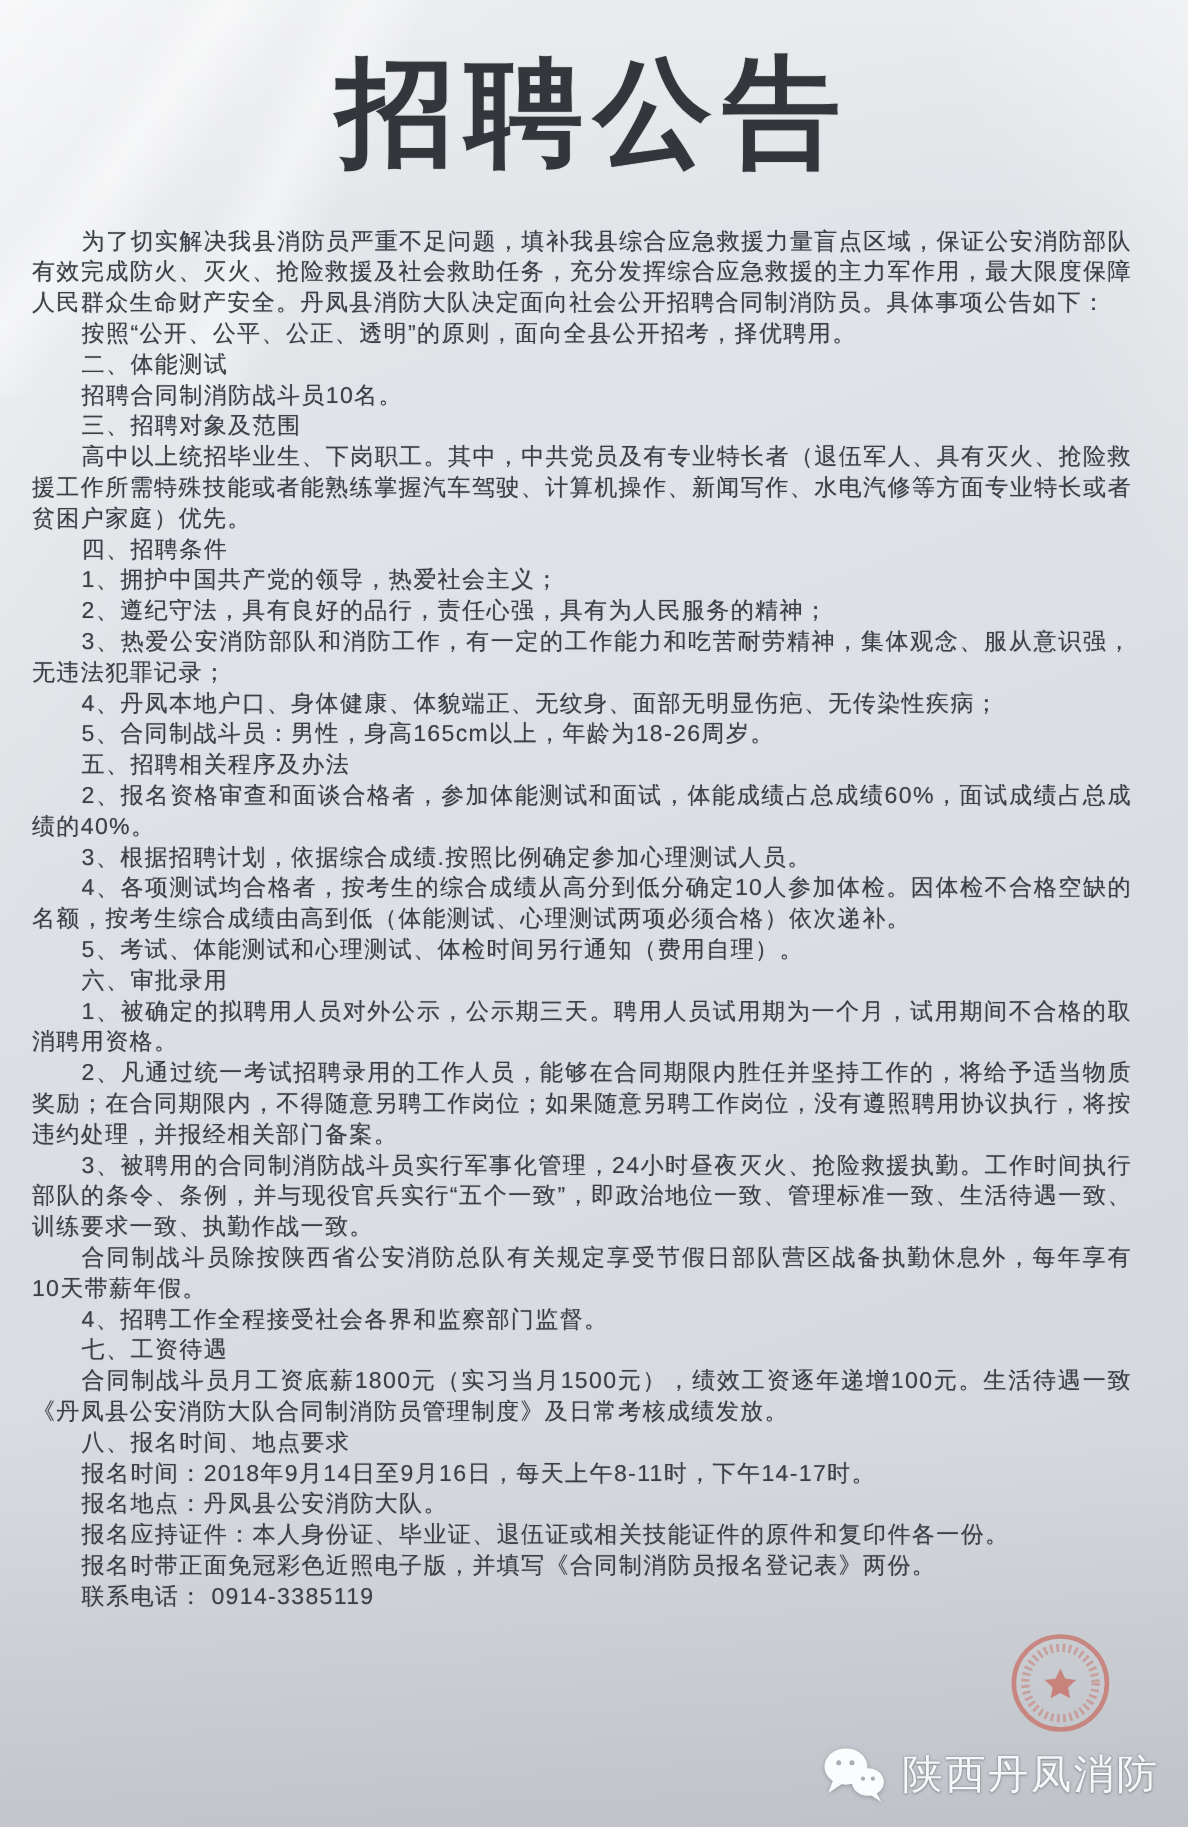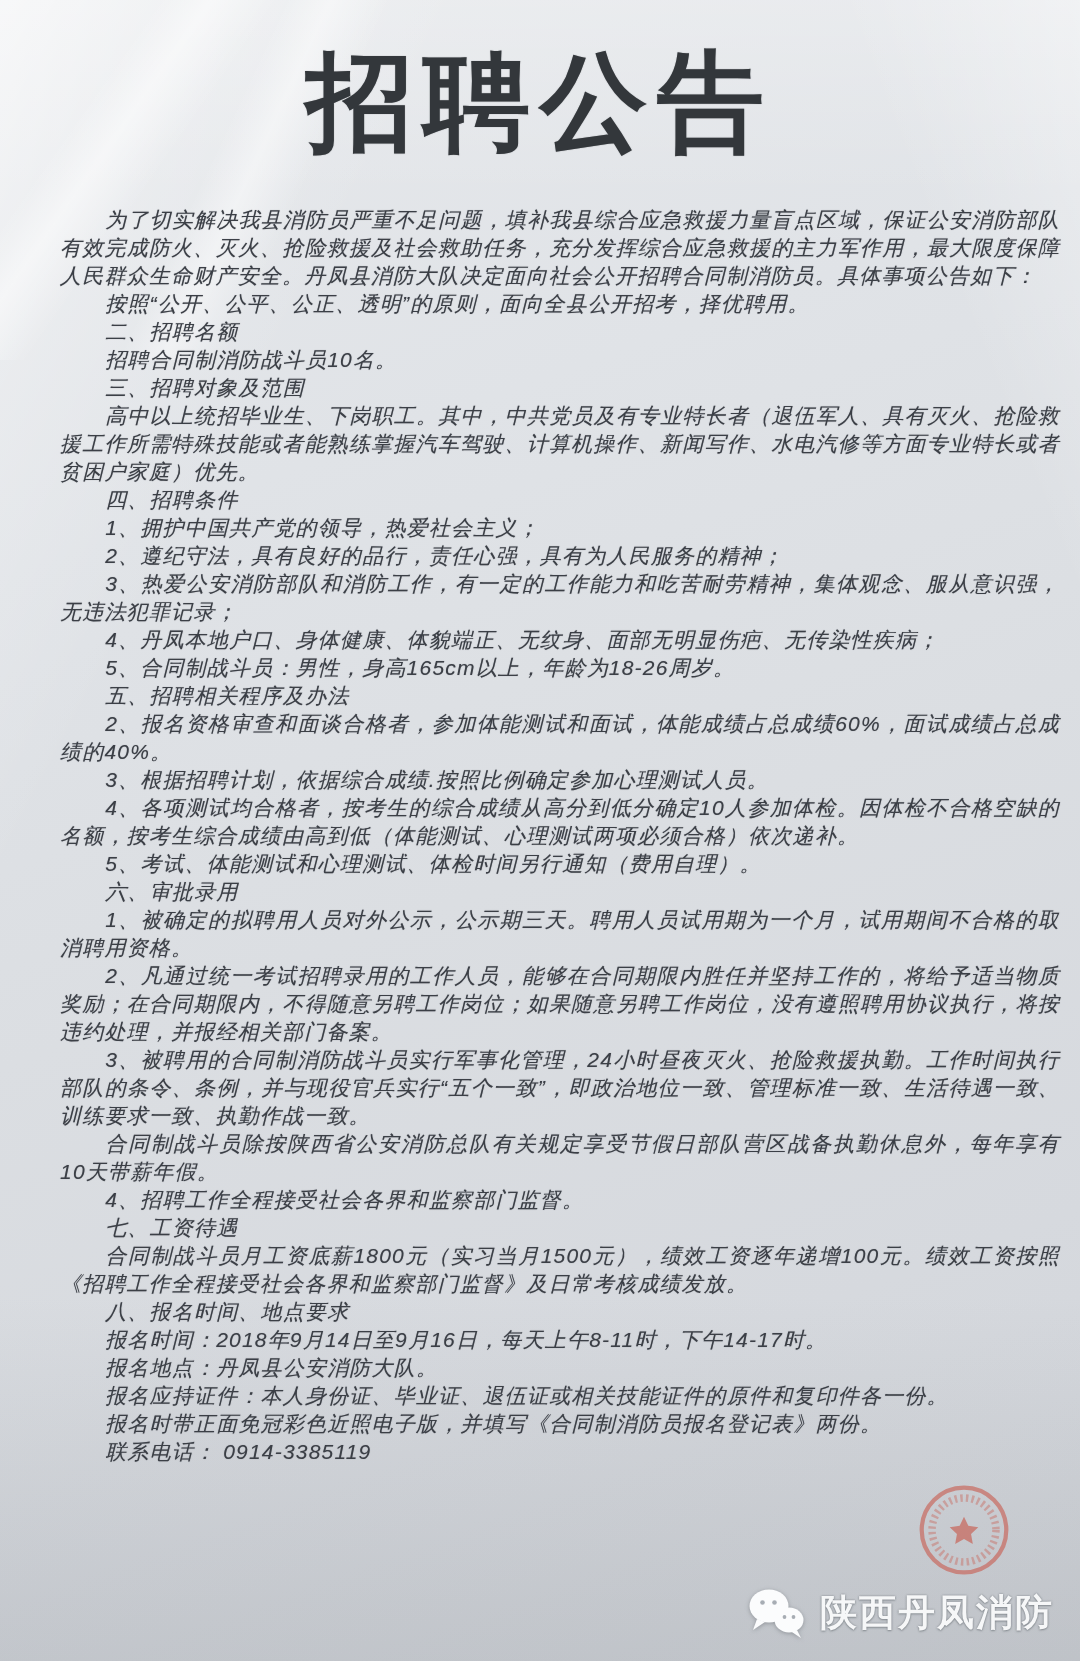--- a/index.html
+++ b/index.html
@@ -45,29 +45,28 @@
     font-size: 107px;
     line-height: 1.1;
     font-weight: 900;
     letter-spacing: 10px;
     color: var(--title-ink);
     text-shadow: 0 0 1px rgba(51,55,59,0.5);
   }
   .doc-body {
     position: absolute;
     top: 206px;
-    left: 60px;
+    left: 29px;
     width: 1000px;
     color: var(--ink);
     font-size: 21px;
     line-height: 28px;
     letter-spacing: 1.2px;
     text-align: justify;
     text-shadow: 0 0 1px rgba(59,63,70,0.45);
-    font-style: italic;
   }
   .doc-body p { margin: 0; text-indent: 2.15em; }
   .seal {
     position: absolute;
     left: 917px;
     top: 1483px;
     width: 94px;
     height: 94px;
     opacity: 0.82;
     pointer-events: none;
@@ -78,40 +77,40 @@
     right: 26px;
     display: flex;
     align-items: center;
     gap: 12px;
   }
   .watermark .wm-icon {
     filter: drop-shadow(0 1px 2px rgba(116,122,128,0.65));
   }
   .wm-label {
     font-size: 37px;
-    font-weight: 700;
+    font-weight: 400;
     letter-spacing: 2px;
     color: var(--watermark-text);
     text-shadow:
       0 0 2px rgba(108,114,120,0.85),
       0 1px 2px rgba(108,114,120,0.55);
     white-space: nowrap;
   }
 </style>
 </head>
 <body>
 
 <div class="photo">
 
   <h1 class="doc-title">招聘公告</h1>
 
   <div class="doc-body">
       <p>为了切实解决我县消防员严重不足问题，填补我县综合应急救援力量盲点区域，保证公安消防部队有效完成防火、灭火、抢险救援及社会救助任务，充分发挥综合应急救援的主力军作用，最大限度保障人民群众生命财产安全。丹凤县消防大队决定面向社会公开招聘合同制消防员。具体事项公告如下：</p>
       <p>按照“公开、公平、公正、透明”的原则，面向全县公开招考，择优聘用。</p>
-      <p>二、招聘名额</p>
+      <p>二、体能测试</p>
       <p>招聘合同制消防战斗员10名。</p>
       <p>三、招聘对象及范围</p>
       <p>高中以上统招毕业生、下岗职工。其中，中共党员及有专业特长者（退伍军人、具有灭火、抢险救援工作所需特殊技能或者能熟练掌握汽车驾驶、计算机操作、新闻写作、水电汽修等方面专业特长或者贫困户家庭）优先。</p>
       <p>四、招聘条件</p>
       <p>1、拥护中国共产党的领导，热爱社会主义；</p>
       <p>2、遵纪守法，具有良好的品行，责任心强，具有为人民服务的精神；</p>
       <p>3、热爱公安消防部队和消防工作，有一定的工作能力和吃苦耐劳精神，集体观念、服从意识强，无违法犯罪记录；</p>
       <p>4、丹凤本地户口、身体健康、体貌端正、无纹身、面部无明显伤疤、无传染性疾病；</p>
       <p>5、合同制战斗员：男性，身高165cm以上，年龄为18-26周岁。</p>
       <p>五、招聘相关程序及办法</p>
@@ -119,21 +118,21 @@
       <p>3、根据招聘计划，依据综合成绩.按照比例确定参加心理测试人员。</p>
       <p>4、各项测试均合格者，按考生的综合成绩从高分到低分确定10人参加体检。因体检不合格空缺的名额，按考生综合成绩由高到低（体能测试、心理测试两项必须合格）依次递补。</p>
       <p>5、考试、体能测试和心理测试、体检时间另行通知（费用自理）。</p>
       <p>六、审批录用</p>
       <p>1、被确定的拟聘用人员对外公示，公示期三天。聘用人员试用期为一个月，试用期间不合格的取消聘用资格。</p>
       <p>2、凡通过统一考试招聘录用的工作人员，能够在合同期限内胜任并坚持工作的，将给予适当物质奖励；在合同期限内，不得随意另聘工作岗位；如果随意另聘工作岗位，没有遵照聘用协议执行，将按违约处理，并报经相关部门备案。</p>
       <p>3、被聘用的合同制消防战斗员实行军事化管理，24小时昼夜灭火、抢险救援执勤。工作时间执行部队的条令、条例，并与现役官兵实行“五个一致”，即政治地位一致、管理标准一致、生活待遇一致、训练要求一致、执勤作战一致。</p>
       <p>合同制战斗员除按陕西省公安消防总队有关规定享受节假日部队营区战备执勤休息外，每年享有10天带薪年假。</p>
       <p>4、招聘工作全程接受社会各界和监察部门监督。</p>
       <p>七、工资待遇</p>
-      <p>合同制战斗员月工资底薪1800元（实习当月1500元），绩效工资逐年递增100元。绩效工资按照《招聘工作全程接受社会各界和监察部门监督》及日常考核成绩发放。</p>
+      <p>合同制战斗员月工资底薪1800元（实习当月1500元），绩效工资逐年递增100元。生活待遇一致《丹凤县公安消防大队合同制消防员管理制度》及日常考核成绩发放。</p>
       <p>八、报名时间、地点要求</p>
       <p>报名时间：2018年9月14日至9月16日，每天上午8-11时，下午14-17时。</p>
       <p>报名地点：丹凤县公安消防大队。</p>
       <p>报名应持证件：本人身份证、毕业证、退伍证或相关技能证件的原件和复印件各一份。</p>
       <p>报名时带正面免冠彩色近照电子版，并填写《合同制消防员报名登记表》两份。</p>
       <p>联系电话： 0914-3385119</p>
     </div>
 
   <svg class="seal" viewBox="0 0 100 100">
     <circle cx="50" cy="50" r="45" fill="none" style="stroke: var(--seal-red);" stroke-width="4.5" opacity="0.85"></circle>

